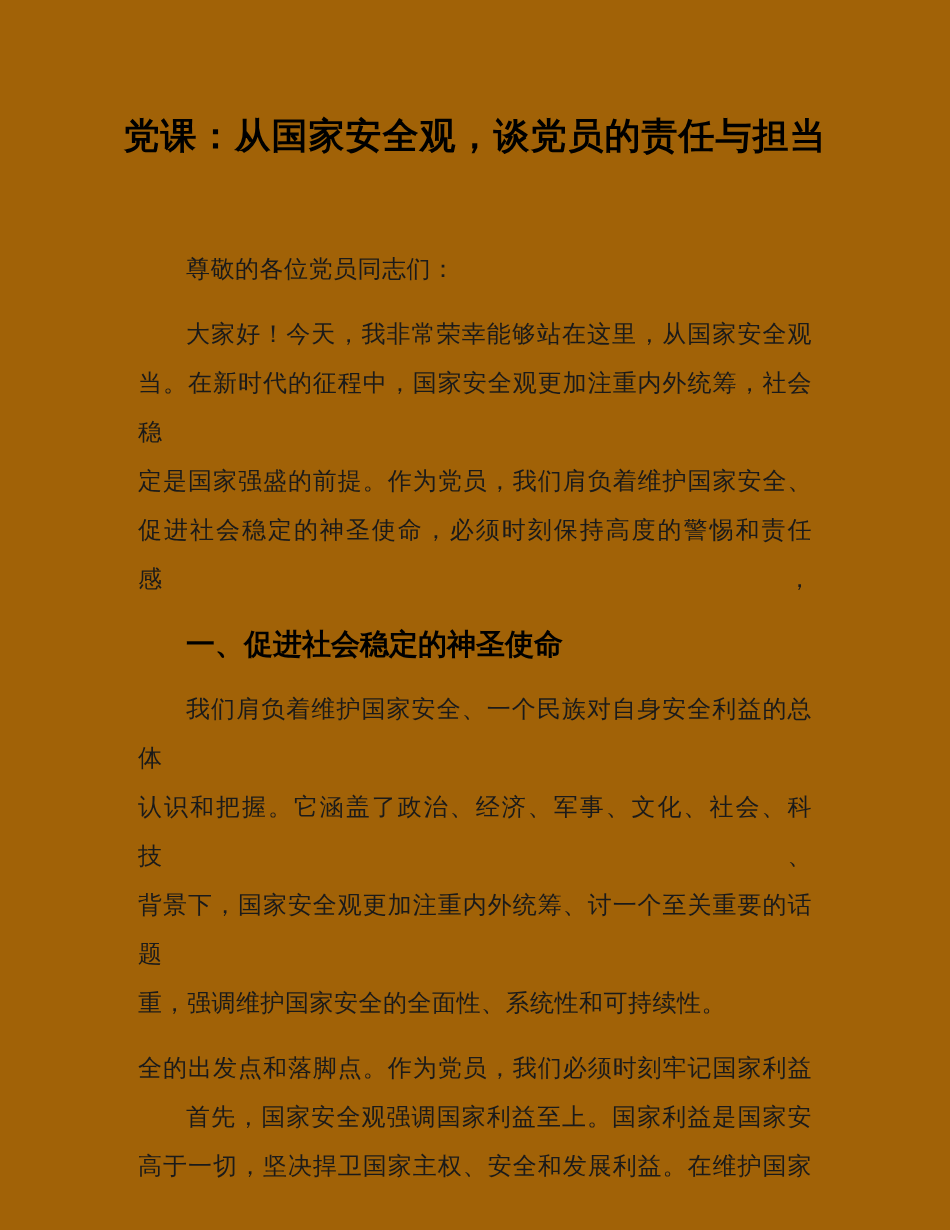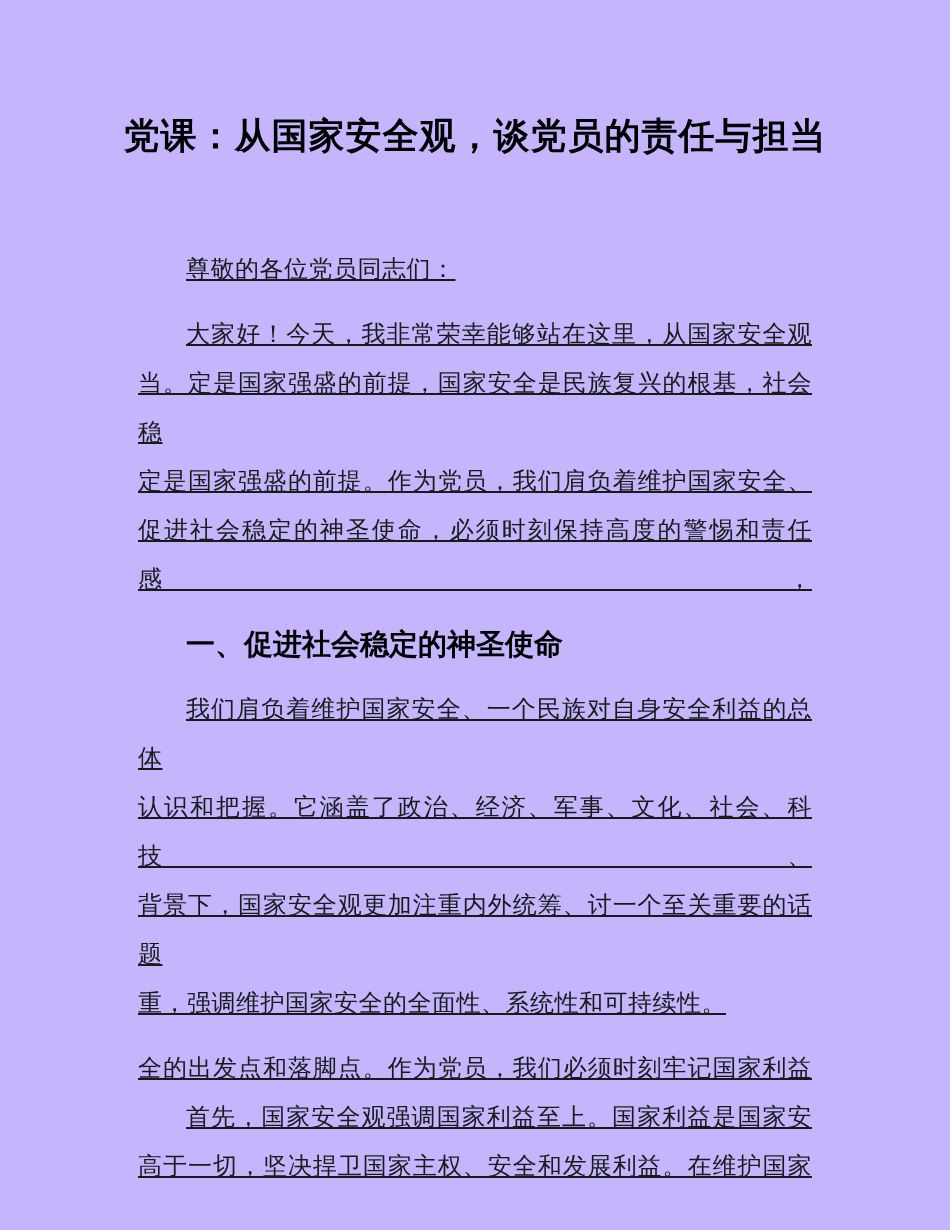--- a/index.html
+++ b/index.html
@@ -1,40 +1,40 @@
 <!DOCTYPE html>
 <html><head>
 <meta charset="utf-8">
 <style>
   html, body { margin: 0; padding: 0; background: #ffffff; }
   .page {
     position: relative;
     width: 950px;
     height: 1230px;
     margin: 0;
-    background: #c4b5fd;
+    background: #a16207;
     overflow: hidden;
     color: #1a1a1a;
     font-family: "DejaVu Serif", serif;
   }
   .doc-title {
     margin: 112px 60px 0 60px;
     text-align: center;
     font-family: "Liberation Serif", serif;
     font-weight: bold;
     font-size: 36px;
     line-height: 48px;
     color: #000000;
     letter-spacing: 1px;
   }
   .content {
     width: 674px;
     margin: 85px auto 0 auto; 
   }
-  .para { margin: 0 0 16px 0; text-decoration: underline; }
+  .para { margin: 0 0 16px 0; }
   .line {
     font-size: 24px;
     line-height: 49px;
     text-align: justify;
     text-align-last: justify;
     white-space: normal;
     letter-spacing: 0.5px;
   }
   .line.end { text-align-last: left; }
   .line.indent { text-indent: 48px; }
@@ -56,21 +56,21 @@
   <h1 class="doc-title">党课：从国家安全观，谈党员的责任与担当</h1>
 
   <div class="content">
 
     <div class="para">
       <div class="line end indent">尊敬的各位党员同志们：</div>
     </div>
 
     <div class="para">
       <div class="line indent">大家好！今天，我非常荣幸能够站在这里，从国家安全观</div>
-      <div class="line">当。定是国家强盛的前提，国家安全是民族复兴的根基，社会稳</div>
+      <div class="line">当。在新时代的征程中，国家安全观更加注重内外统筹，社会稳</div>
       <div class="line">定是国家强盛的前提。作为党员，我们肩负着维护国家安全、</div>
       <div class="line">促进社会稳定的神圣使命，必须时刻保持高度的警惕和责任感，</div>
     </div>
 
     <h2 class="heading">一、促进社会稳定的神圣使命</h2>
 
     <div class="para">
       <div class="line indent">我们肩负着维护国家安全、一个民族对自身安全利益的总体</div>
       <div class="line">认识和把握。它涵盖了政治、经济、军事、文化、社会、科技、</div>
       <div class="line">背景下，国家安全观更加注重内外统筹、讨一个至关重要的话题</div>

